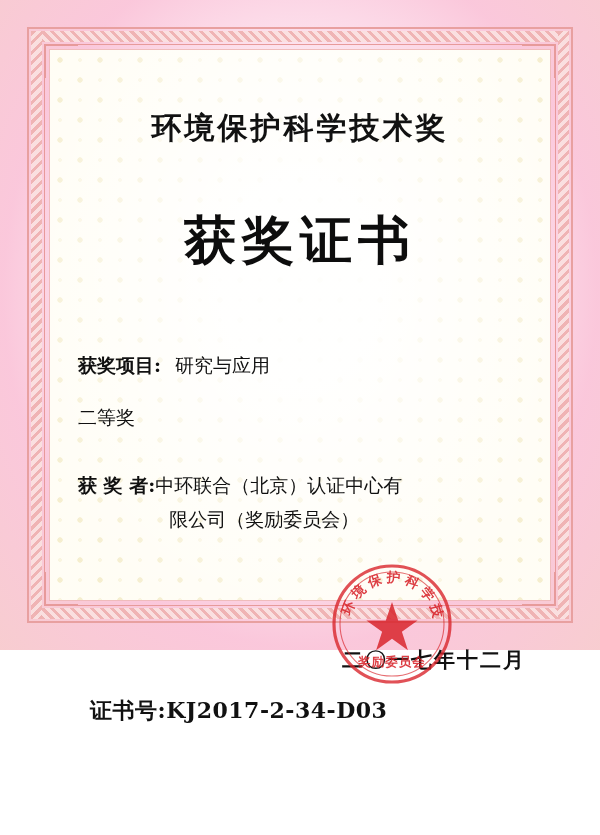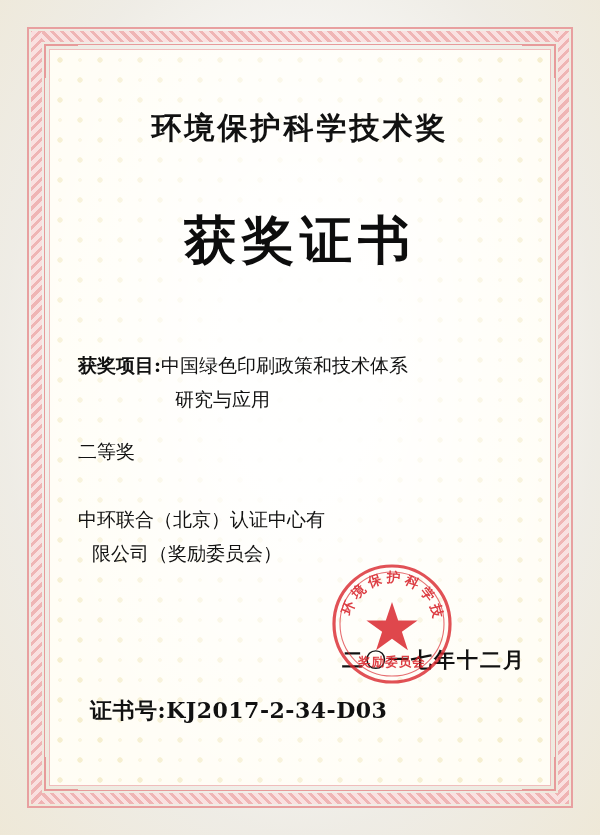--- a/index.html
+++ b/index.html
@@ -11,22 +11,22 @@
     width: 600px;
     height: 835px;
     font-family: "DejaVu Serif", "Liberation Serif", serif;
     overflow: hidden;
   }
 
   
   .certificate {
     position: relative;
     width: 600px;
-    height: 835px;
-    background: #e5e5e5;
+    height: 650px;
+    background: #f9a8d4;
     box-sizing: border-box;
   }
 
   
   .page-texture {
     position: absolute;
     inset: 0;
     background:
       radial-gradient(ellipse at 50% 45%, rgba(255,255,255,0.85) 35%, rgba(253,247,230,0.4) 70%, rgba(246,235,205,0.55) 100%);
     pointer-events: none;
@@ -248,36 +248,36 @@
 
     <div class="award-title">环境保护科学技术奖</div>
 
     <div class="cert-heading">获奖证书</div>
 
     <div class="fields">
 
       <div class="field-row">
         <div class="field-label">获奖项目:</div>
         <div class="field-value">
-          <span>中国绿色印刷政策和技术体系</span>
           <span class="line2">研究与应用</span>
         </div>
       </div>
 
       <div class="gap-small"></div>
 
       <div class="field-row">
         <div class="field-value">
           <span>二等奖</span>
         </div>
       </div>
 
       <div class="gap-big"></div>
 
       <div class="field-row">
+        <div class="field-label">获 奖 者:</div>
         <div class="field-value">
           <span>中环联合（北京）认证中心有</span>
           <span class="line2">限公司（奖励委员会）</span>
         </div>
       </div>
 
     </div>
 
     <svg class="seal" viewBox="0 0 124 124">
       <circle cx="62" cy="62" r="58" fill="none" stroke="#d8232a" stroke-width="3.2" opacity="0.9"></circle>

